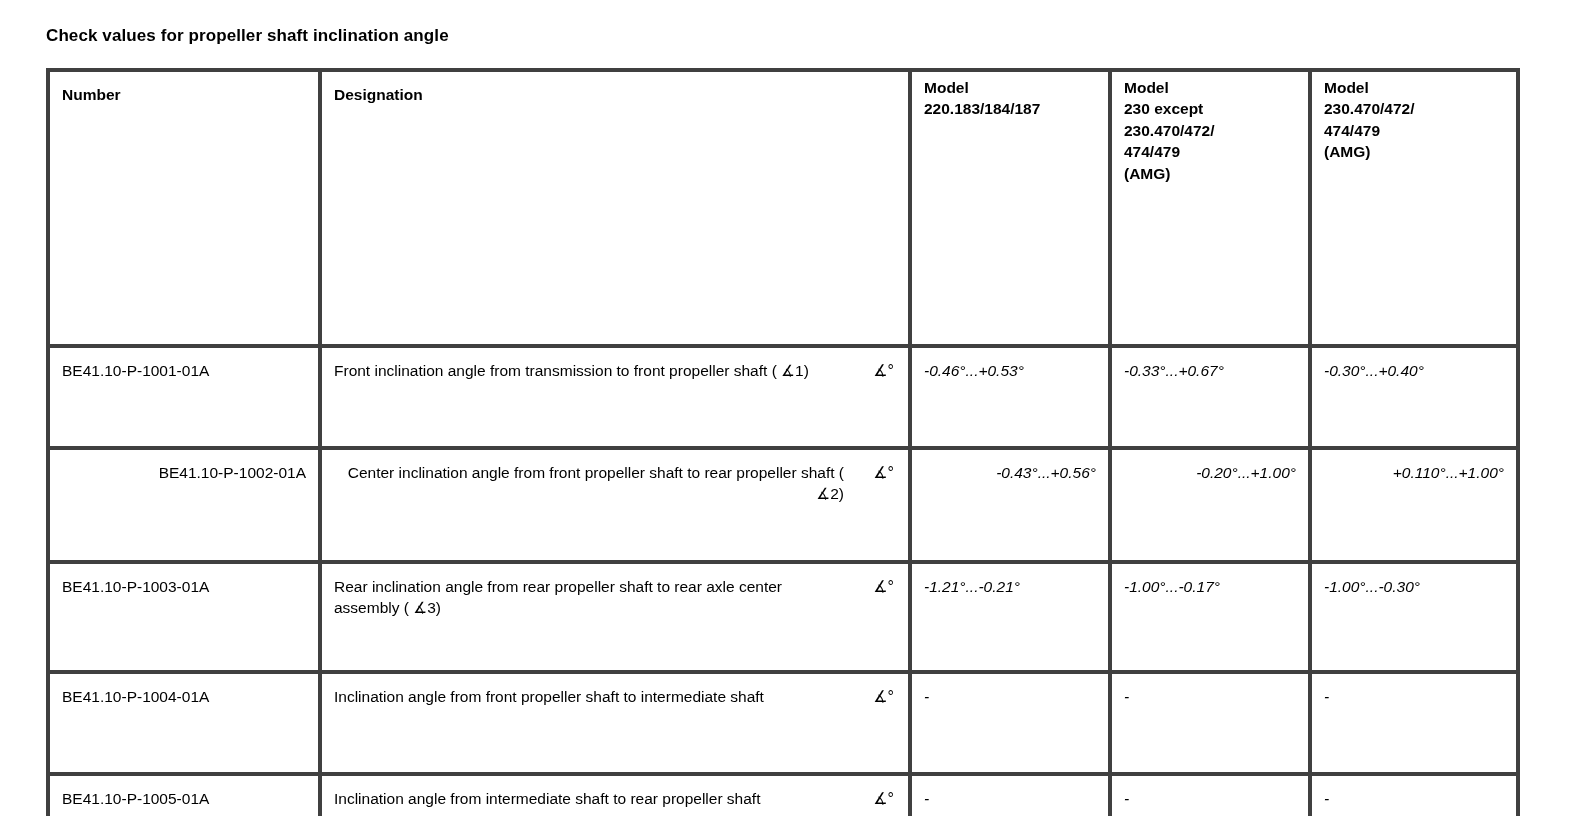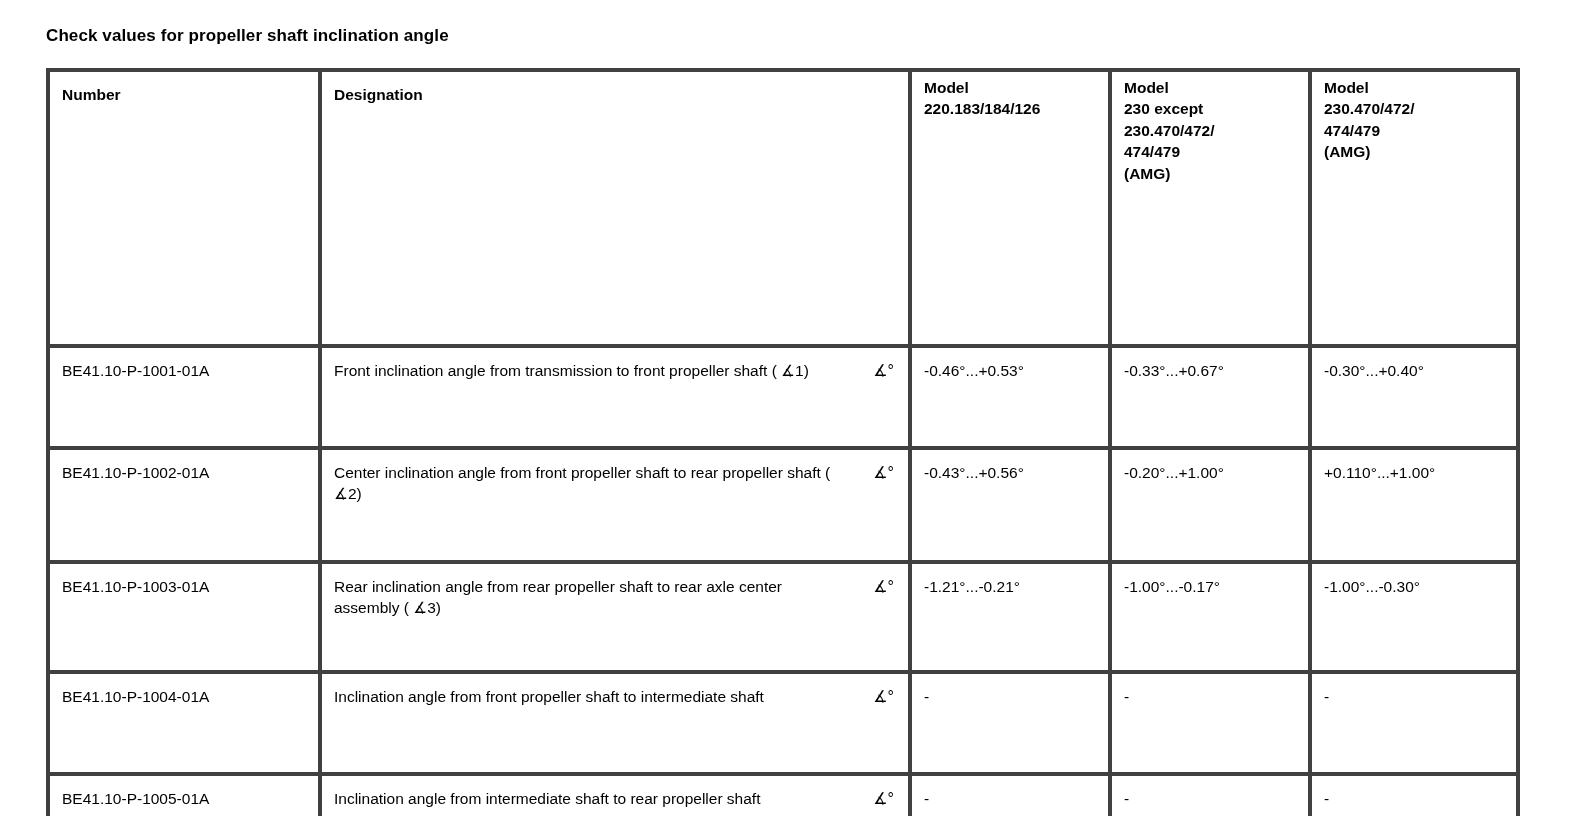--- a/index.html
+++ b/index.html
@@ -75,23 +75,24 @@
   .angle-sym {
     position: absolute;
     right: 14px;
     top: 12px;
     font-size: 16px;
     white-space: nowrap;
   }
   td.val-cell {
     padding-top: 14px;
     white-space: nowrap;
+    font-style: italic;
   }
   tbody tr.row-1 td { height: 76px; }
-  tbody tr.row-2 td { height: 88px; }
+  tbody tr.row-2 td { height: 88px; text-align: right; }
   tbody tr.row-3 td { height: 84px; }
   tbody tr.row-4 td { height: 76px; border-radius: 31px; }
   tbody tr.row-5 td { height: 84px; }
 </style>
 </head>
 <body>
 
 <div class="page">
 
   <div class="doc-title">Check values for propeller shaft inclination angle</div>
@@ -103,21 +104,21 @@
       <col class="c-m1">
       <col class="c-m2">
       <col class="c-m3">
     </colgroup>
     <thead>
       <tr>
         <td>Number</td>
         <td>Designation</td>
         <td class="hdr-model">
           <span class="hdr-line">Model</span>
-          <span class="hdr-line">220.183/184/126</span>
+          <span class="hdr-line">220.183/184/187</span>
         </td>
         <td class="hdr-model">
           <span class="hdr-line">Model</span>
           <span class="hdr-line">230 except</span>
           <span class="hdr-line">230.470/472/</span>
           <span class="hdr-line">474/479</span>
           <span class="hdr-line">(AMG)</span>
         </td>
         <td class="hdr-model">
           <span class="hdr-line">Model</span>

